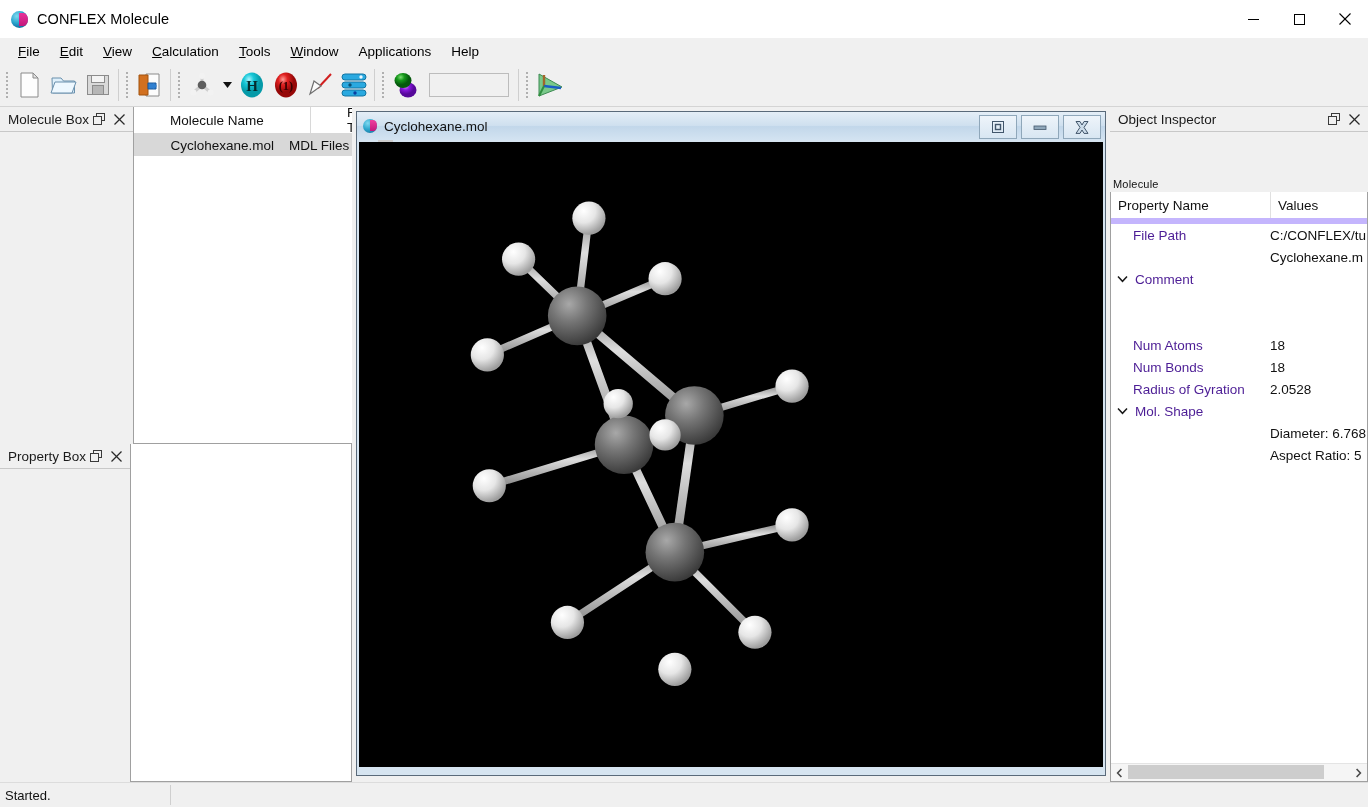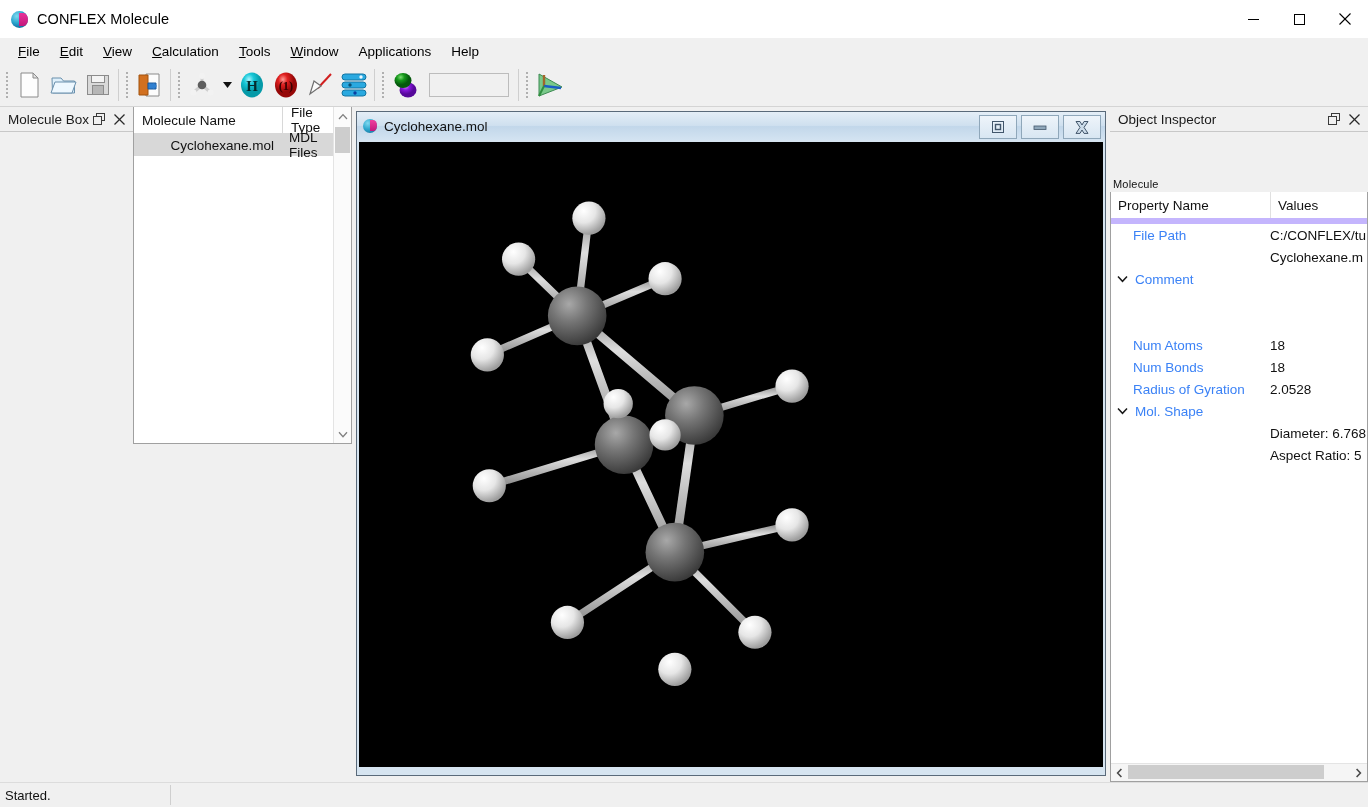--- a/index.html
+++ b/index.html
@@ -105,21 +105,21 @@
   .mol-body {
     flex: 1; min-height: 0; display: flex;
     background: #ffffff;
     border: 1px solid #a0a0a0; border-top: none;
     margin: 0;
   }
   .mol-table { flex: 1; min-width: 0; display: flex; flex-direction: column; background:#fff; }
   .mol-header-row { display: flex; height: 26px; min-height:26px; border-bottom: 1px solid #d8d8d8; }
   .mol-th {
     font-size: 13.5px; color: #111; display: flex; align-items: center;
-    padding-left: 8px; background: #fff;
+    padding-left: 8px; background: #fff; margin-left: 28px;
   }
   .mol-th.c1 { width: 140px; border-right: 1px solid #d8d8d8; }
   .mol-th.c2 { flex: 1; }
   .mol-row { display: flex; height: 22px; min-height: 22px; background: #d8d8d8; }
   .mol-row .cell { font-size: 13.5px; color: #111; display: flex; align-items: center; }
   .mol-row .cell.c1 { width: 140px; justify-content: flex-end; padding-right: 2px; }
   .mol-row .cell.c2 { flex: 1; padding-left: 5px; margin-left: 8px; }
 
   
   .vscroll {
@@ -196,21 +196,21 @@
     border: 1px solid #a0a0a0; border-top: none; border-bottom: none;
     display: flex; flex-direction: column; overflow: hidden;
   }
   .oi-header-row { display: flex; height: 26px; min-height: 26px; border-bottom: 6px solid #c4b5fd; }
   .oi-th { font-size: 13.5px; color: #111; display: flex; align-items: center; }
   .oi-th.c1 { width: 152px; padding-left: 7px; border-right: 1px solid #e0e0e0; }
   .oi-th.c2 { flex: 1; padding-left: 7px; }
   .oi-rows { flex: 1; min-height: 0; }
   .oi-row { display: flex; height: 22px; align-items: center; }
   .oi-name {
-    width: 152px; min-width: 152px; font-size: 13.5px; color: #3b82f6;
+    width: 152px; min-width: 152px; font-size: 13.5px; color: #4c1d95;
     display: flex; align-items: center; white-space: nowrap; overflow: hidden;
   }
   .oi-name .twisty { width: 22px; min-width:22px; display: flex; align-items: center; justify-content: center; }
   .oi-name .lbl { padding-left: 2px; }
   .oi-name.indent .lbl { padding-left: 0; }
   .oi-val {
     flex: 1; font-size: 13.5px; color: #111; padding-left: 7px;
     white-space: nowrap; overflow: hidden;
   }
   .oi-foot { background:#fff; border:1px solid #a0a0a0; border-top:none; }
@@ -448,20 +448,38 @@
             </div>
             <div class="arrow">
               <svg width="10" height="7" viewBox="0 0 10 7">
                   <path d="M1 1.3 L5 5.7 L9 1.3" fill="none" stroke="#808080" stroke-width="1.3"></path>
                 </svg>
             </div>
           </div>
         </div>
       </div>
 
+      <div class="dock-panel" style="flex:1;min-height:0;">
+        <div class="dock-head">
+          <div class="dock-title">Property Box</div>
+          <div class="dock-btn">
+            <svg width="12" height="12" viewBox="0 0 12 12">
+              <rect x="3.5" y="0.5" width="8" height="7" fill="none" stroke="#3a3a3a"></rect>
+              <rect x="0.5" y="3.5" width="8" height="8" fill="#f0f0f0" stroke="#3a3a3a"></rect>
+            </svg>
+          </div>
+          <div class="dock-btn">
+            <svg width="11" height="11" viewBox="0 0 11 11">
+                <line x1="0.5" y1="0.5" x2="10.5" y2="10.5" stroke="#2a2a2a" stroke-width="1.3"></line>
+                <line x1="10.5" y1="0.5" x2="0.5" y2="10.5" stroke="#2a2a2a" stroke-width="1.3"></line>
+              </svg>
+          </div>
+        </div>
+        <div class="prop-body"></div>
+      </div>
     </div>
 
     <div class="mdi-area">
       <div class="mdi-window">
         <div class="mdi-title">
           <div class="mdi-logo"></div>
           <div class="mdi-title-text">Cyclohexane.mol</div>
           <div class="mdi-btns">
             <div class="mdi-btn">
               <svg width="14" height="14" viewBox="0 0 14 14">

